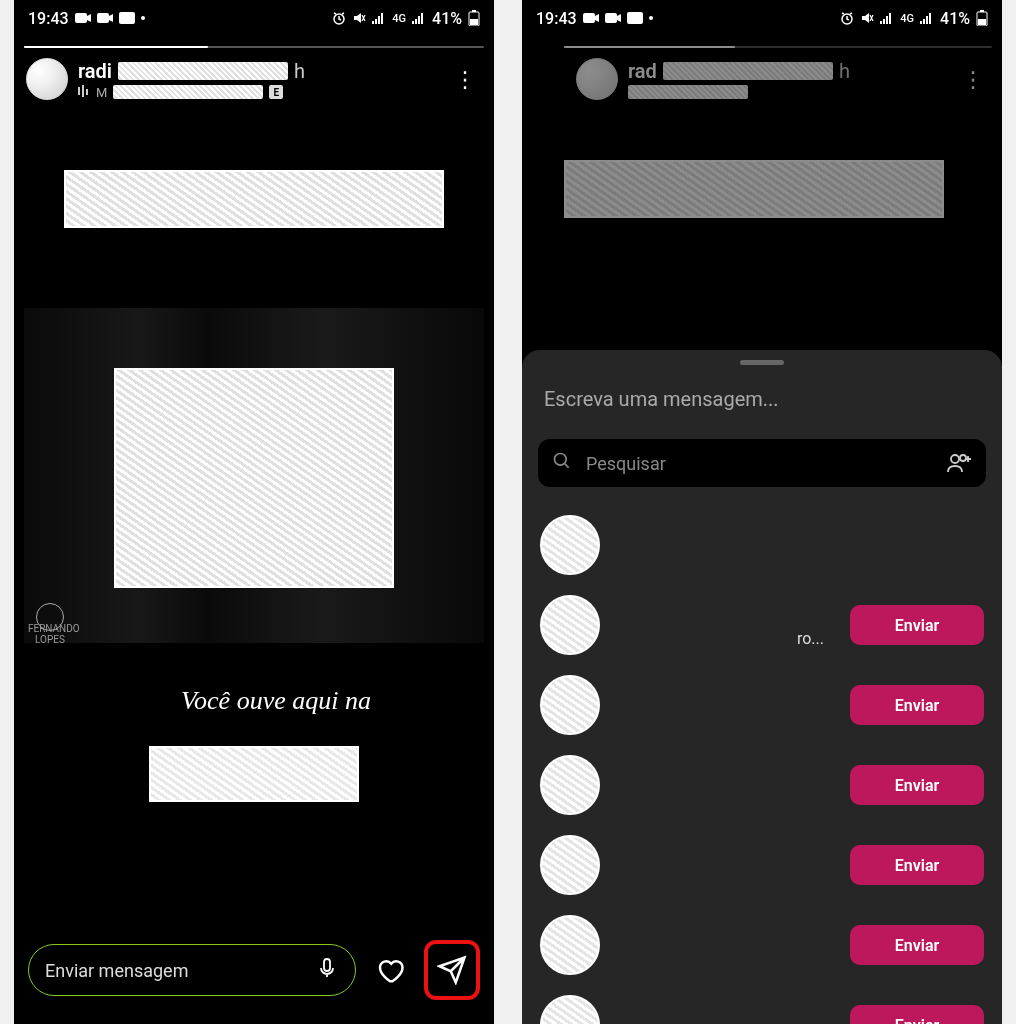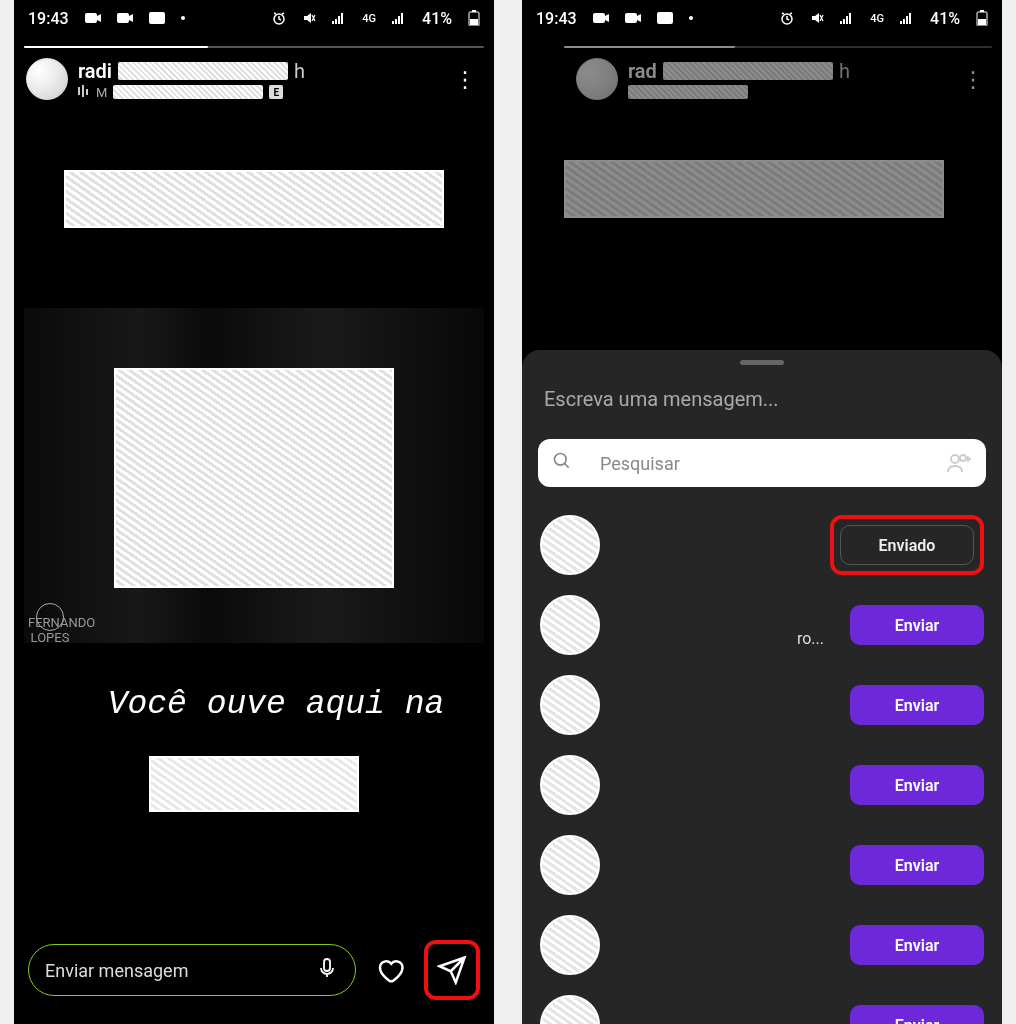--- a/index.html
+++ b/index.html
@@ -23,21 +23,21 @@
   .statusbar {
     height: 36px;
     display: flex;
     justify-content: space-between;
     align-items: center;
     padding: 0 14px;
     font-size: 16px;
     font-weight: 500;
     color: #fff;
   }
-  .statusbar .left, .statusbar .right { display: flex; align-items: center; gap: 16px; }
+  .statusbar .left, .statusbar .right { display: flex; align-items: center; gap: 6px; }
   .sb-icon { display: inline-flex; align-items: center; justify-content: center; }
   .statusbar svg { fill: #fff; }
   .dot { width: 4px; height: 4px; background: #fff; border-radius: 50%; }
 
   
   .story-progress {
     height: 2px;
     margin: 10px 10px 0 10px;
     background: #555;
     border-radius: 2px;
@@ -76,31 +76,31 @@
   }
   .marble {
     margin: 80px auto 0 auto;
     width: 460px; height: 335px;
     background:
       linear-gradient(90deg, #0a0a0a 0%, #181818 25%, #0a0a0a 40%, #1a1a1a 65%, #080808 100%),
       radial-gradient(circle at 20% 80%, #333 0%, transparent 30%);
     position:relative;
   }
   .marble .logo { position:absolute; left:12px; bottom:12px; width:28px; height:28px; border:1px solid #aaa; border-radius:50%; }
-  .marble .logo-txt { position:absolute; left:4px; bottom:-2px; font-size:13px; color:#999; text-align:center; width:44px;}
+  .marble .logo-txt { position:absolute; left:4px; bottom:-2px; font-size:10px; color:#999; text-align:center; width:44px;}
   .marble .center-smudge {
     position:absolute; left:90px; top:60px; width:280px; height:220px;
     background: repeating-linear-gradient(35deg,#fff,#fff 3px,#e0e0e0 3px,#e0e0e0 6px);
     border:2px solid #fff;
   }
   .caption {
     text-align:center;
-    font-family: Liberation Mono, monospace;
+    font-family: Liberation Serif, serif;
     font-style: italic;
-    font-size: 33px;
+    font-size: 26px;
     color:#fff;
     margin-top: 40px;
     line-height: 1.35;
     padding-left: 44px;
   }
   .caption .under { text-decoration: underline; }
   .music-chip {
     margin: 28px auto 0 auto;
     width: 210px; height: 56px;
     background: repeating-linear-gradient(35deg,#fff,#fff 3px,#e8e8e8 3px,#e8e8e8 6px);
@@ -137,41 +137,41 @@
     position:absolute; left:0; right:0; bottom:0;
     top: 190px;
     background:#262626;
     border-top-left-radius:18px; border-top-right-radius:18px;
   }
   .grip { width:44px; height:5px; background:#666; border-radius:3px; margin:10px auto 0 auto; }
   .sheet-msg {
     font-size:20px; color:#aaa; padding:22px 22px 28px 22px;
   }
   .search-row {
-    margin:0 16px; height:48px; background:#ffffff; border-radius:12px;
-    display:flex; align-items:center; padding:0 14px; gap:28px;
+    margin:0 16px; height:48px; background:#000000; border-radius:12px;
+    display:flex; align-items:center; padding:0 14px; gap:14px;
     position:relative;
   }
   .search-row .ph { color:#888; font-size:18px; }
   .add-group { position:absolute; right:-2px; top:-2px; bottom:-2px; width:56px;
     display:flex; align-items:center; justify-content:center; }
   .contacts { margin-top:18px; height:562px; overflow:hidden; }
   .contact {
     display:flex; align-items:center; gap:16px;
     padding: 10px 18px;
   }
   .contact .cavatar {
     width:60px; height:60px; border-radius:50%;
     background: repeating-linear-gradient(35deg,#fff,#fff 3px,#e4e4e4 3px,#e4e4e4 6px);
     border:2px solid #fff; flex-shrink:0;
   }
   .contact .cname { flex:1; color:#ddd; font-size:16px; }
   .send-btn {
     width:134px; height:40px; border-radius:10px;
-    background:#6d28d9; color:#fff; font-size:16px; font-weight:600;
+    background:#be185d; color:#fff; font-size:16px; font-weight:600;
     display:flex; align-items:center; justify-content:center;
   }
   .sent-btn {
     width:134px; height:40px; border-radius:10px;
     background:transparent; border:1px solid #555; color:#eee; font-size:16px; font-weight:600;
     display:flex; align-items:center; justify-content:center;
   }
   .red-box-sent {
     border:4px solid #e11; border-radius:12px;
     padding:6px;
@@ -422,23 +422,20 @@
             <circle cx="17" cy="6" r="3"></circle>
               <path d="M22 4v6M19 7h6"></path>
           </svg>
         </div>
       </div>
 
       <div class="contacts">
         <div class="contact">
           <div class="cavatar"></div>
           <div class="cname"></div>
-          <div class="red-box-sent">
-            <div class="sent-btn">Enviado</div>
-          </div>
         </div>
         <div class="contact">
           <div class="cavatar"></div>
           <div class="cname" style="text-align:right;padding-right:10px;margin-top:27px;">ro...</div>
           <div class="send-btn">Enviar</div>
         </div>
         <div class="contact">
           <div class="cavatar"></div>
           <div class="cname"></div>
           <div class="send-btn">Enviar</div>

